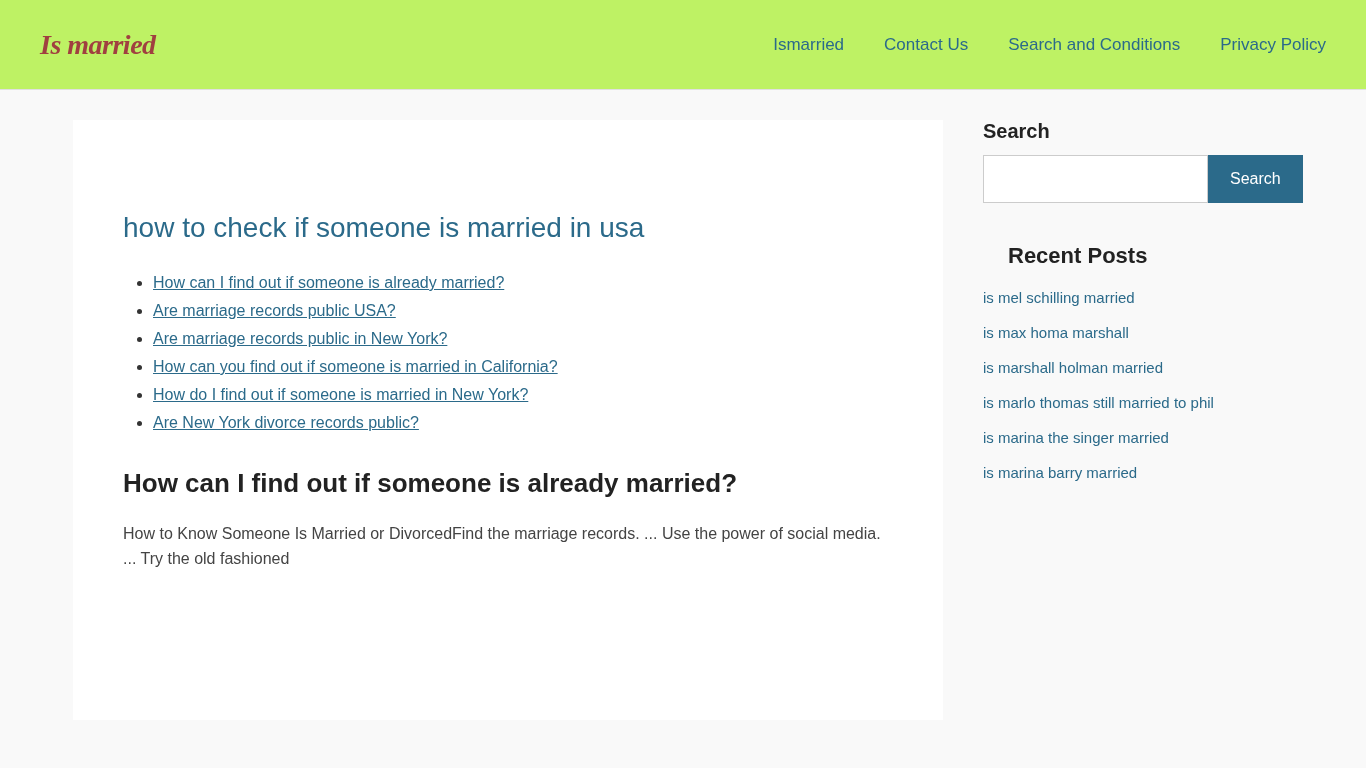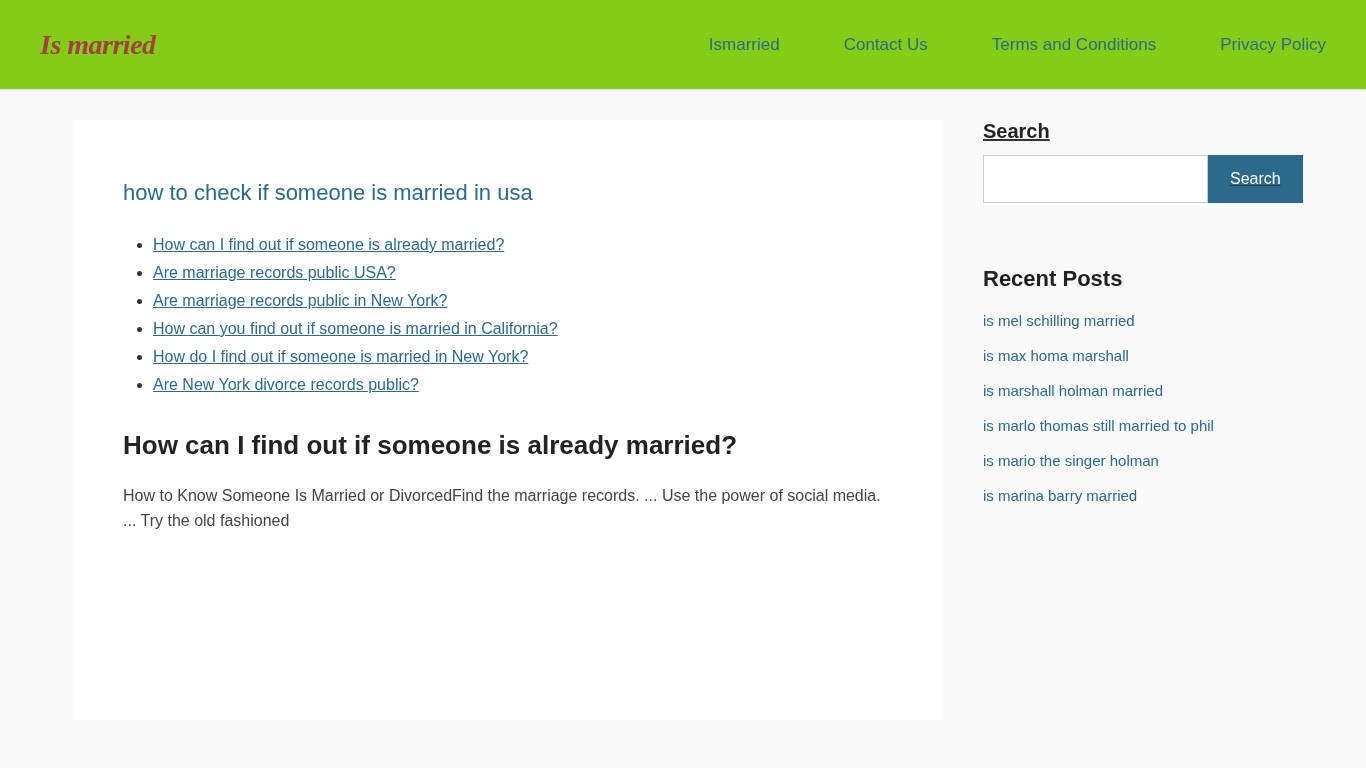--- a/index.html
+++ b/index.html
@@ -1,38 +1,38 @@
 <!DOCTYPE html>
 <html><head>
   <meta charset="utf-8">
   <style>
     * { margin: 0; padding: 0; box-sizing: border-box; }
     body { font-family: Georgia, 'Times New Roman', serif; font-size: 16px; color: #333; background: #f9f9f9; }
 
     
     #header {
-      background: #84cc16;
+      background: #bef264;
       border-bottom: 1px solid #e0e0e0;
       padding: 0 40px;
       display: flex;
       align-items: center;
       justify-content: space-between;
       height: 90px;
     }
     #site-logo {
       font-size: 28px;
       font-weight: bold;
       color: #a04040;
       text-decoration: none;
       font-style: italic;
       letter-spacing: -0.5px;
     }
     #nav {
       display: flex;
-      gap: 64px;
+      gap: 40px;
       align-items: center;
     }
     .nav-link {
       color: #2b6a8a;
       text-decoration: none;
       font-size: 17px;
       font-family: Arial, sans-serif;
     }
 
     
@@ -46,24 +46,25 @@
 
     
     #main-content {
       background: #fff;
       flex: 1;
       padding: 60px 50px 40px 50px;
       min-height: 600px;
     }
     #article-title {
       color: #2b6a8a;
-      font-size: 22px;
+      font-size: 28px;
       font-weight: normal;
       margin-bottom: 30px;
       font-family: Arial, sans-serif;
+      margin-top: 32px;
     }
     #article-list {
       list-style: disc;
       padding-left: 30px;
       margin-bottom: 35px;
     }
     #article-list li {
       margin-bottom: 10px;
     }
     #article-list li a {
@@ -86,22 +87,21 @@
       color: #444;
       line-height: 1.6;
     }
 
     
     #sidebar {
       width: 310px;
       flex-shrink: 0;
     }
     #search-widget {
-      margin-bottom: 63px;
-      text-decoration: underline;
+      margin-bottom: 40px;
     }
     #search-label {
       font-size: 20px;
       font-weight: bold;
       font-family: Arial, sans-serif;
       margin-bottom: 12px;
       display: block;
       color: #222;
     }
     #search-form {
@@ -127,41 +127,42 @@
       font-family: Arial, sans-serif;
     }
 
     #recent-posts-widget {}
     #recent-posts-title {
       font-size: 22px;
       font-weight: bold;
       font-family: Arial, sans-serif;
       margin-bottom: 18px;
       color: #222;
+      margin-left: 25px;
     }
     .recent-post-link {
       display: block;
       color: #2b6a8a;
       text-decoration: none;
       font-family: Arial, sans-serif;
       font-size: 15px;
       margin-bottom: 14px;
       line-height: 1.4;
     }
   </style>
 </head>
 <body>
 
 <header id="header">
   <a id="site-logo" href="#">Is married</a>
   <nav id="nav">
 
   <a class="nav-link" href="#">Ismarried</a>
       <a class="nav-link" href="#">Contact Us</a>
-      <a class="nav-link" href="#">Terms and Conditions</a>
+      <a class="nav-link" href="#">Search and Conditions</a>
       <a class="nav-link" href="#">Privacy Policy</a>
     </nav>
 </header>
 
 <div id="page-wrapper">
 
   <main id="main-content">
     <h1 id="article-title">how to check if someone is married in usa</h1>
 
     <ul id="article-list">
@@ -190,19 +191,19 @@
     </div>
 
     <div id="recent-posts-widget">
       <h3 id="recent-posts-title">Recent Posts</h3>
       <div id="recent-posts-list">
 
           <a class="recent-post-link" href="#">is mel schilling married</a>
           <a class="recent-post-link" href="#">is max homa marshall</a>
           <a class="recent-post-link" href="#">is marshall holman married</a>
           <a class="recent-post-link" href="#">is marlo thomas still married to phil</a>
-          <a class="recent-post-link" href="#">is mario the singer holman</a>
+          <a class="recent-post-link" href="#">is marina the singer married</a>
           <a class="recent-post-link" href="#">is marina barry married</a>
         </div>
     </div>
 
   </aside>
 </div>
 
 </body></html>

